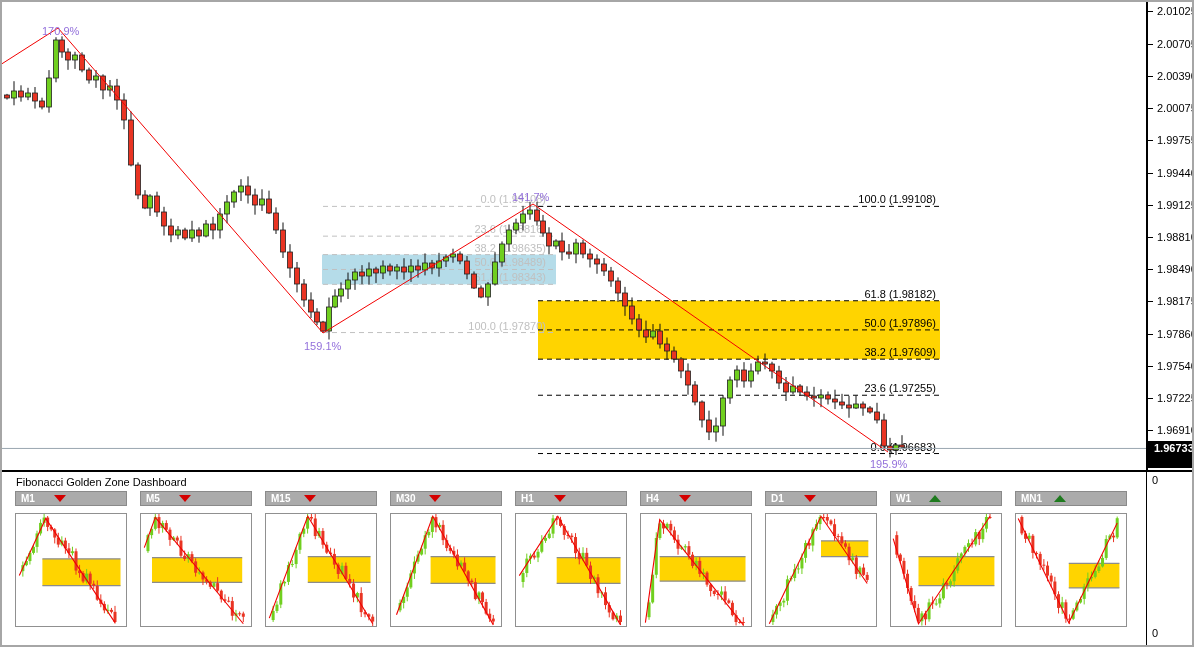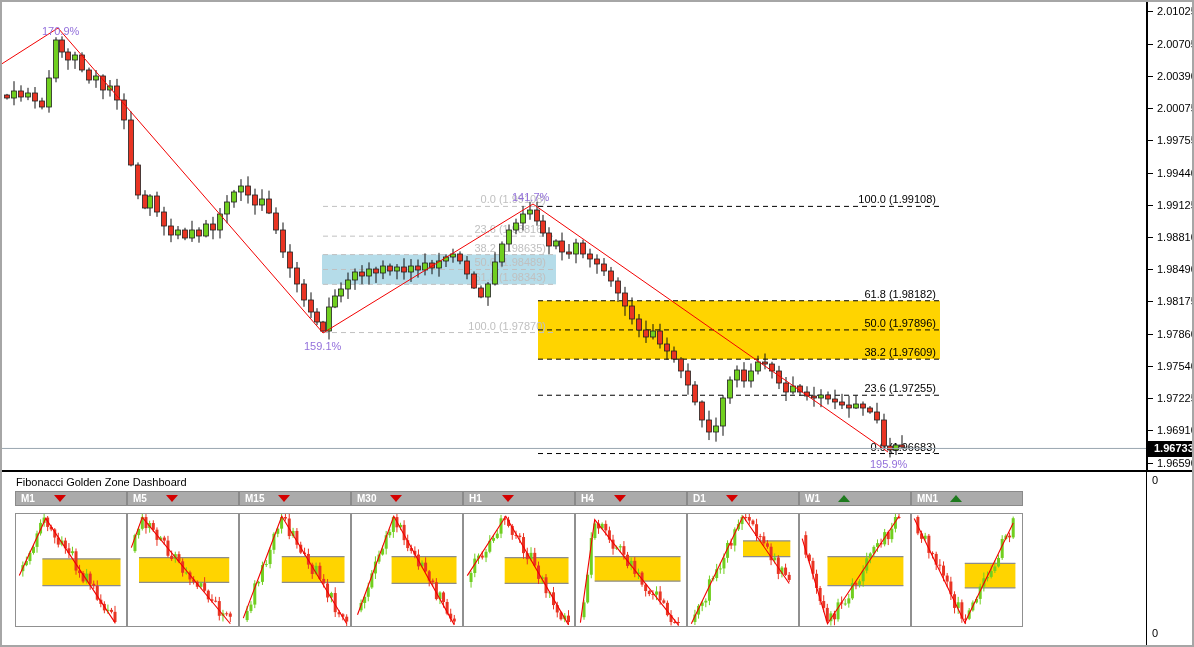--- a/index.html
+++ b/index.html
@@ -7,27 +7,27 @@
           font-family:"Liberation Sans",sans-serif;}
   .frame{position:absolute;inset:0;border:2px solid #a6a6a6;pointer-events:none;z-index:50;}
   #main-svg{position:absolute;left:0;top:0;}
   .chart-title{position:absolute;left:7px;top:5px;font-size:12px;font-weight:bold;color:#000;
                letter-spacing:0.2px;white-space:pre;z-index:10;}
   .chart-title .marker{display:inline-block;margin-right:6px;font-size:10px;transform:translateY(-1px);}
   .price-axis{position:absolute;left:1147px;top:0;width:47px;height:470px;background:#fff;
               border-left:1px solid #000;z-index:5;}
   .tick{position:absolute;left:0;width:5px;height:1px;background:#000;}
   .tick-label{position:absolute;left:9px;font-size:11px;color:#000;line-height:12px;}
-  .price-badge{position:absolute;left:0;right:0;height:16px;background:#000;color:#fff;
+  .price-badge{position:absolute;left:0;right:0;height:27px;background:#000;color:#fff;
                font-size:11px;font-weight:bold;line-height:14px;padding-left:6px;}
   .v-sep{position:absolute;left:1146px;top:0;width:1px;height:647px;background:#000;z-index:6;}
   .pane-divider{position:absolute;left:0;top:470px;width:1194px;height:2px;background:#000;z-index:7;cursor:row-resize;}
   .dashboard{position:absolute;left:0;top:472px;width:1147px;height:125px;background:#fff;}
   .dash-title{position:absolute;left:16px;top:4px;font-size:11px;color:#000;}
-  .panels{position:absolute;left:15px;top:19px;display:flex;align-items:flex-end;}
+  .panels{position:absolute;left:15px;top:19px;display:flex;gap:13px;align-items:flex-end;}
   .panel{width:112px;}
   .panel-header{height:15px;background:#ababab;border:1px solid #8a8a8a;box-sizing:border-box;
                 display:flex;align-items:center;padding:0 5px;position:relative;cursor:pointer;}
   .panel-header .tf{color:#fff;font-size:10px;font-weight:bold;}
   .panel-header svg{position:absolute;left:38px;top:3px;}
   .panel-chart{margin-top:7px;width:112px;height:114px;border:1px solid #909090;background:#fff;
                box-sizing:border-box;}
   .scale-zero{position:absolute;font-size:11px;color:#000;}
 </style>
 </head>

